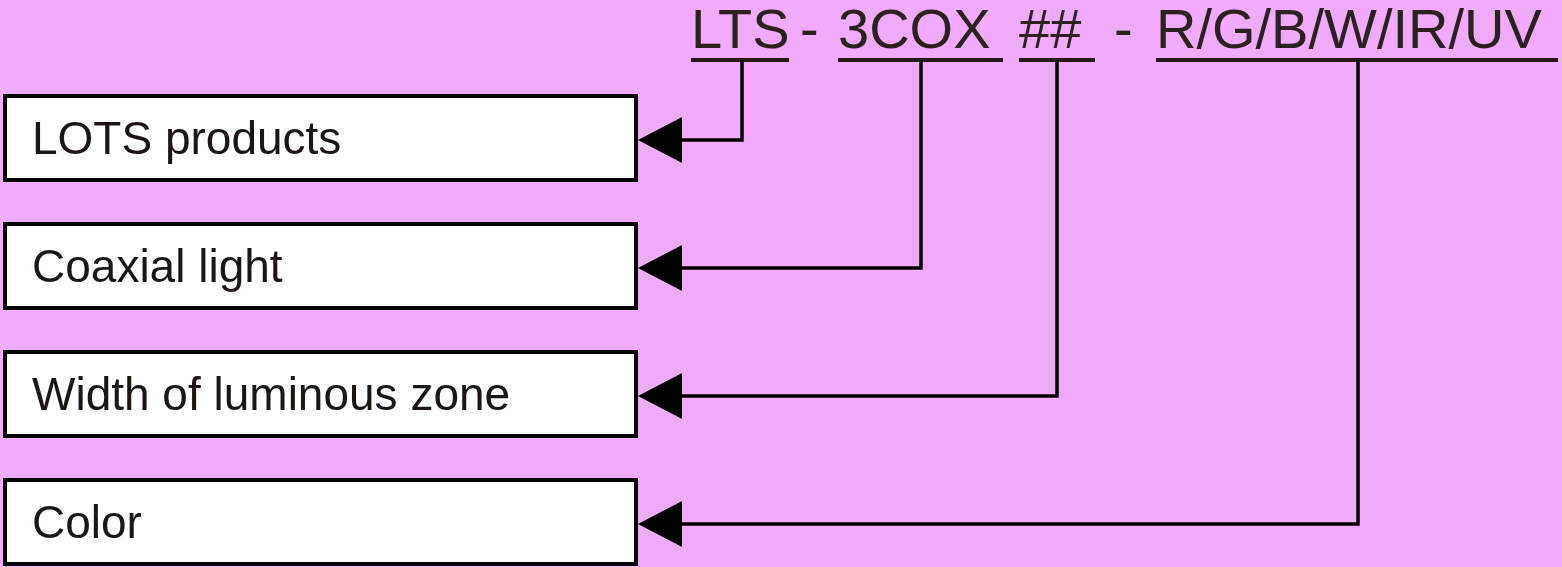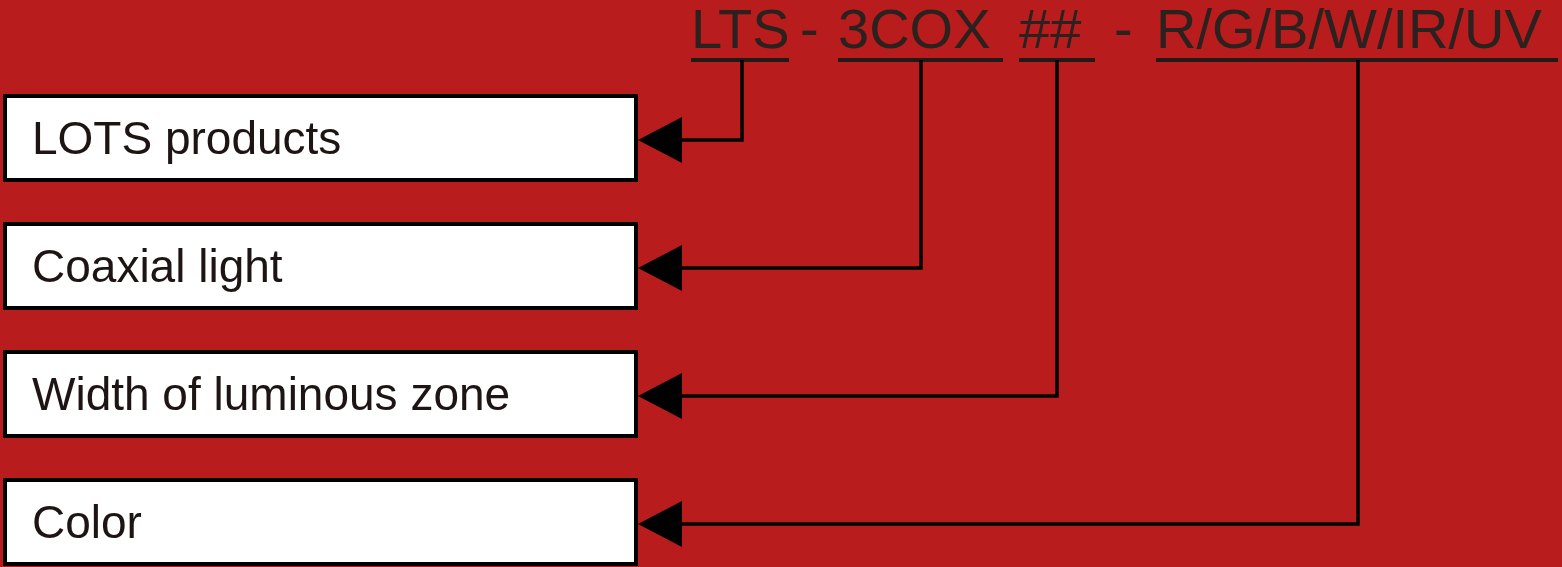--- a/index.html
+++ b/index.html
@@ -8,21 +8,21 @@
     padding: 0;
     background: #ffffff;
   }
   body {
     font-family: "Liberation Sans", sans-serif;
   }
   #diagram-root {
     position: relative;
     width: 1562px;
     height: 567px;
-    background: #b91c1c;
+    background: #f0abfc;
     overflow: hidden;
   }
   #diagram-svg {
     position: absolute;
     left: 0;
     top: 0;
     width: 1562px;
     height: 567px;
     display: block;
   }

